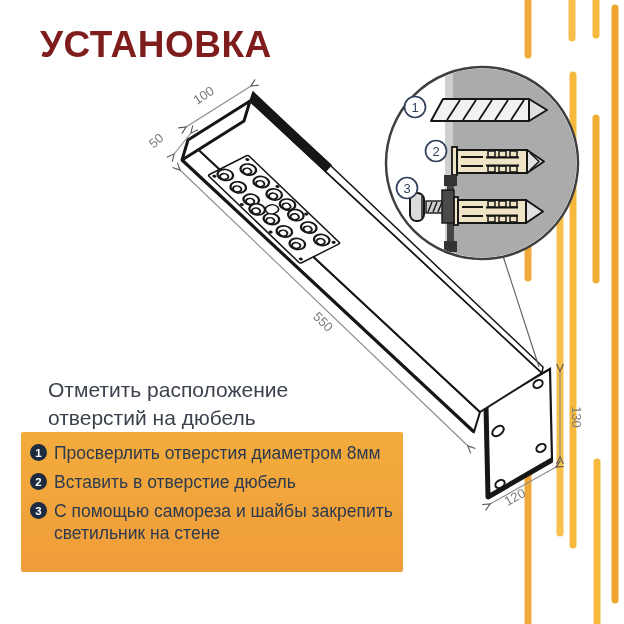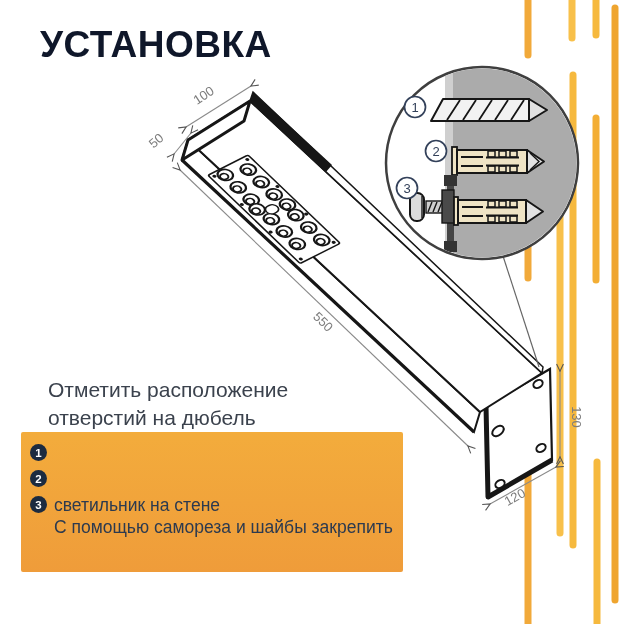--- a/index.html
+++ b/index.html
@@ -1,20 +1,20 @@
 <!DOCTYPE html>
 <html><head>
 <meta charset="utf-8">
 <style>
   html,body{margin:0;padding:0;background:#ffffff;}
   .canvas{position:relative;width:624px;height:624px;background:#ffffff;overflow:hidden;
           font-family:"Liberation Sans",sans-serif;}
   .svg-layer{position:absolute;left:0;top:0;width:624px;height:624px;}
   .title{position:absolute;left:40px;top:24px;font-size:37px;font-weight:700;
-         letter-spacing:.5px;color:#0f172a;}
+         letter-spacing:.5px;color:#7f1d1d;}
   .intro{position:absolute;left:48px;top:376px;font-size:21px;line-height:28px;
          font-weight:500;color:#3B424D;}
   .steps-box{position:absolute;left:21px;top:432px;width:382px;height:140px;
          background:linear-gradient(180deg,#F3AC3C 0%,#EF9C3A 100%);
          border-radius:2px;box-sizing:border-box;padding:10px 8px 0 9px;}
   .step-row{display:flex;align-items:flex-start;margin-bottom:7px;}
   .badge{flex:0 0 auto;width:17px;height:17px;border-radius:50%;background:#1C2B40;
          color:#ffffff;font-size:11.5px;font-weight:700;display:flex;align-items:center;
          justify-content:center;margin:2px 7px 0 0;}
   .step-text{font-size:17.5px;line-height:22px;font-weight:500;color:#2C3A4F;}
@@ -200,26 +200,28 @@
   <div class="title">УСТАНОВКА</div>
 
   <div class="intro">
     <div>Отметить расположение</div>
     <div>отверстий на дюбель</div>
   </div>
 
   <div class="steps-box">
     <div class="step-row">
       <div class="badge">1</div>
+      <div class="step-text">Просверлить отверстия диаметром 8мм</div>
     </div>
     <div class="step-row">
       <div class="badge">2</div>
+      <div class="step-text">Вставить в отверстие дюбель</div>
     </div>
     <div class="step-row">
       <div class="badge">3</div>
       <div class="step-text">
+        <div>С помощью самореза и шайбы закрепить</div>
         <div>светильник на стене</div>
-        <div>С помощью самореза и шайбы закрепить</div>
       </div>
     </div>
   </div>
 
 </div>
 
 </body></html>

